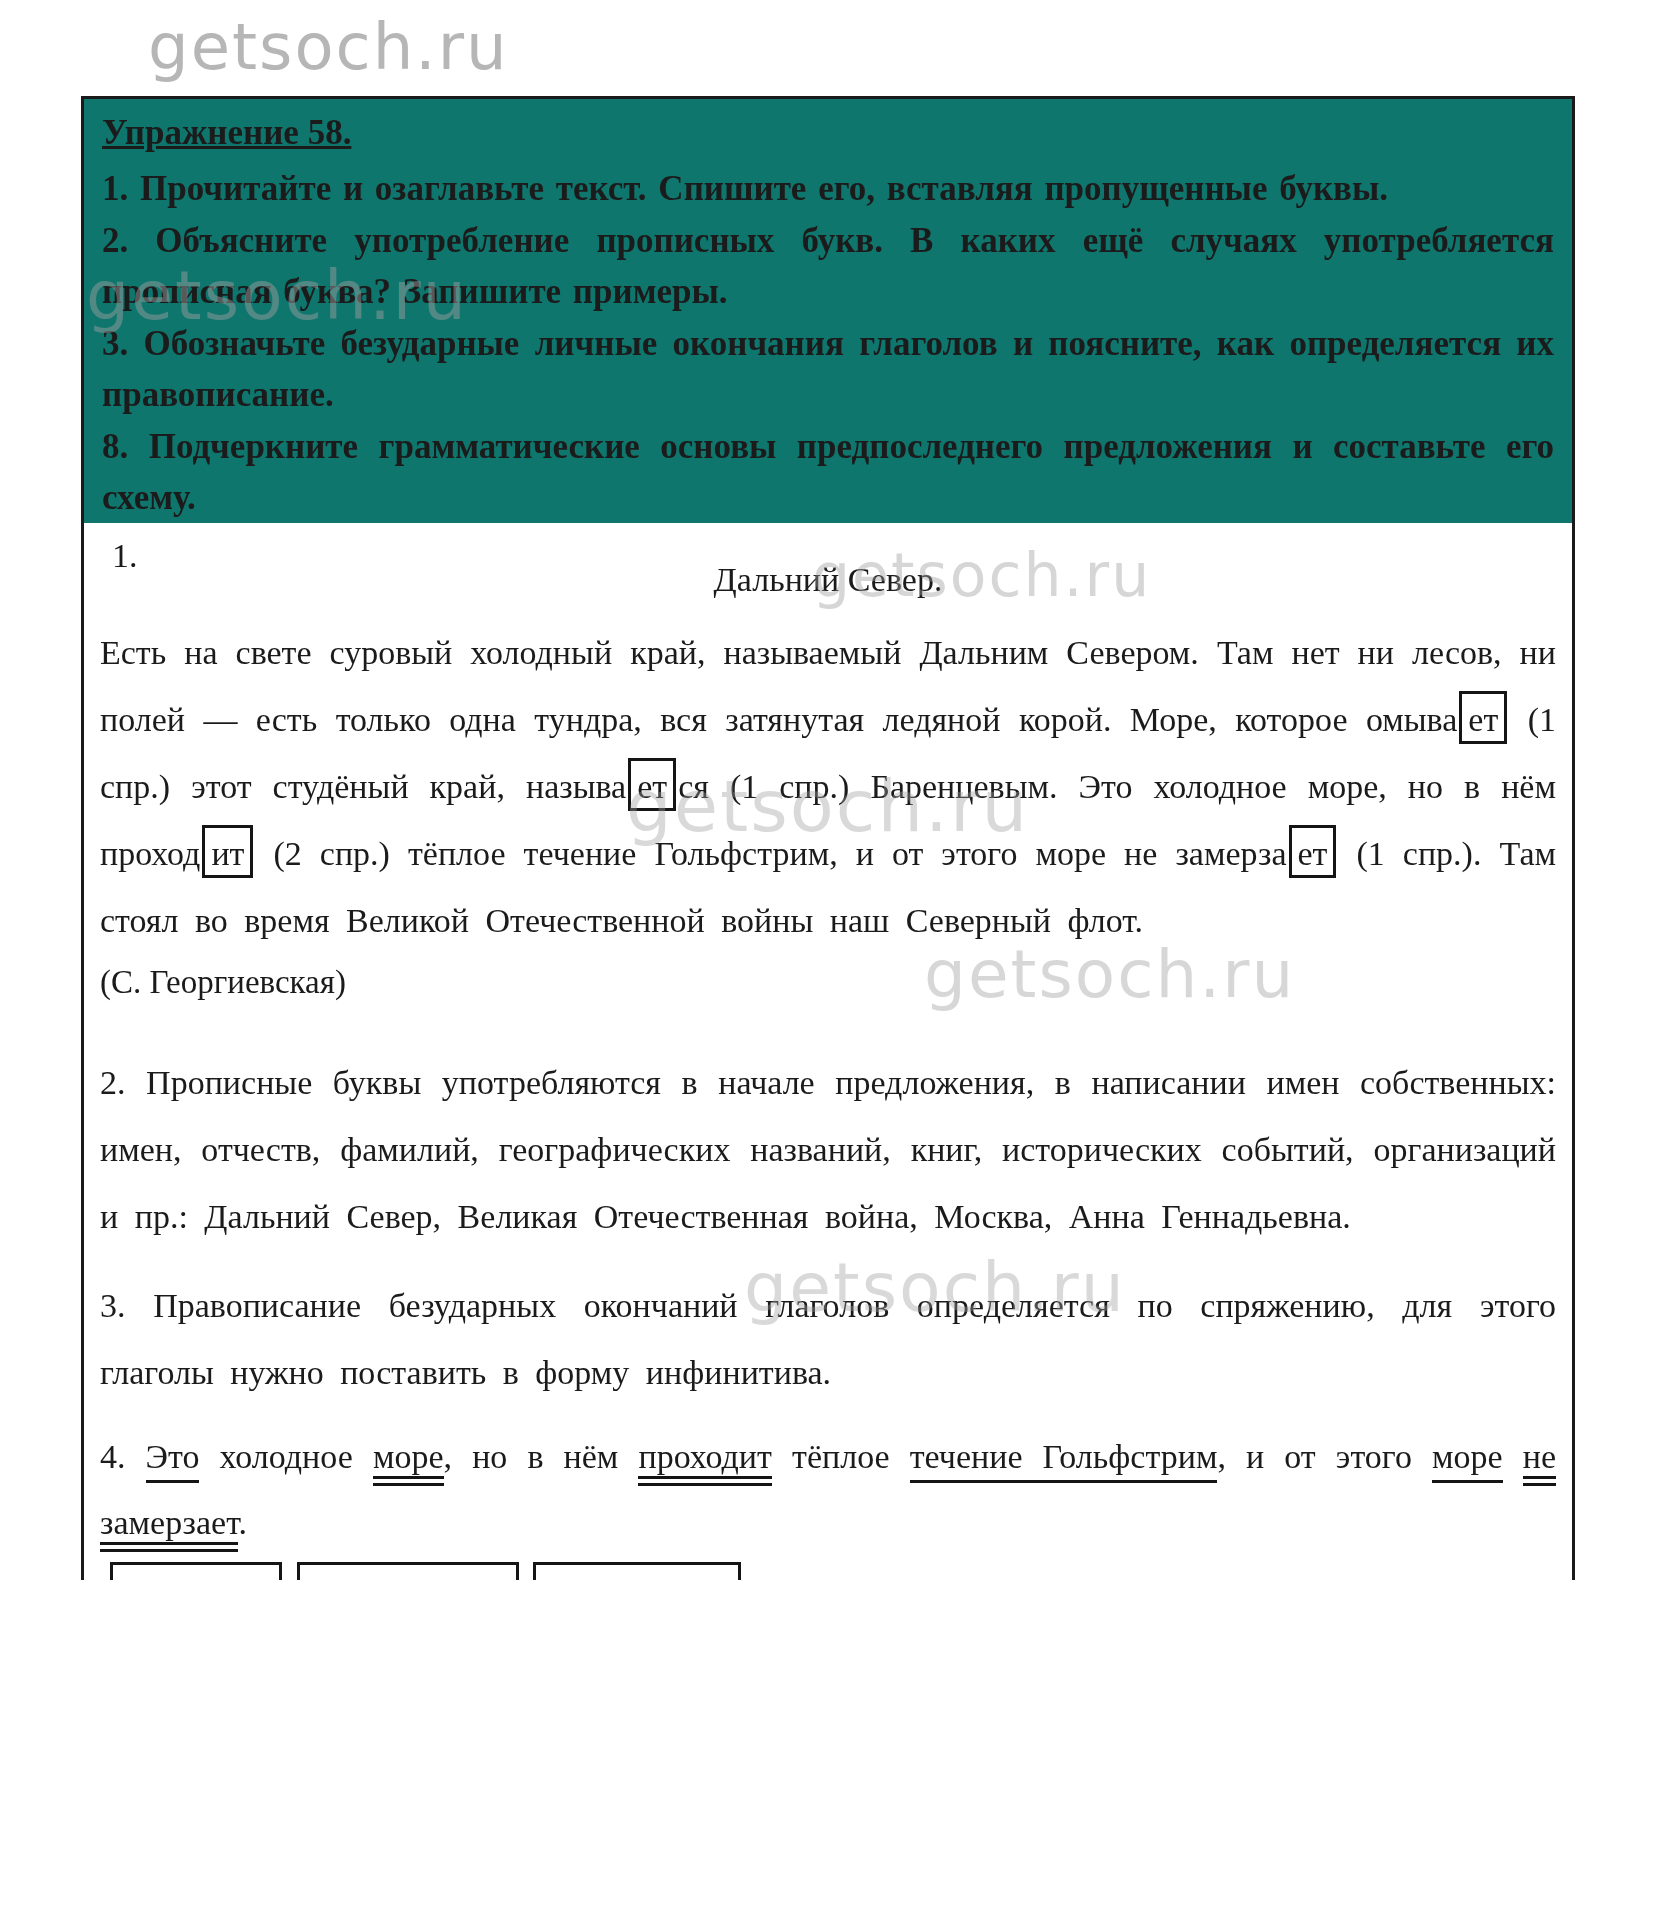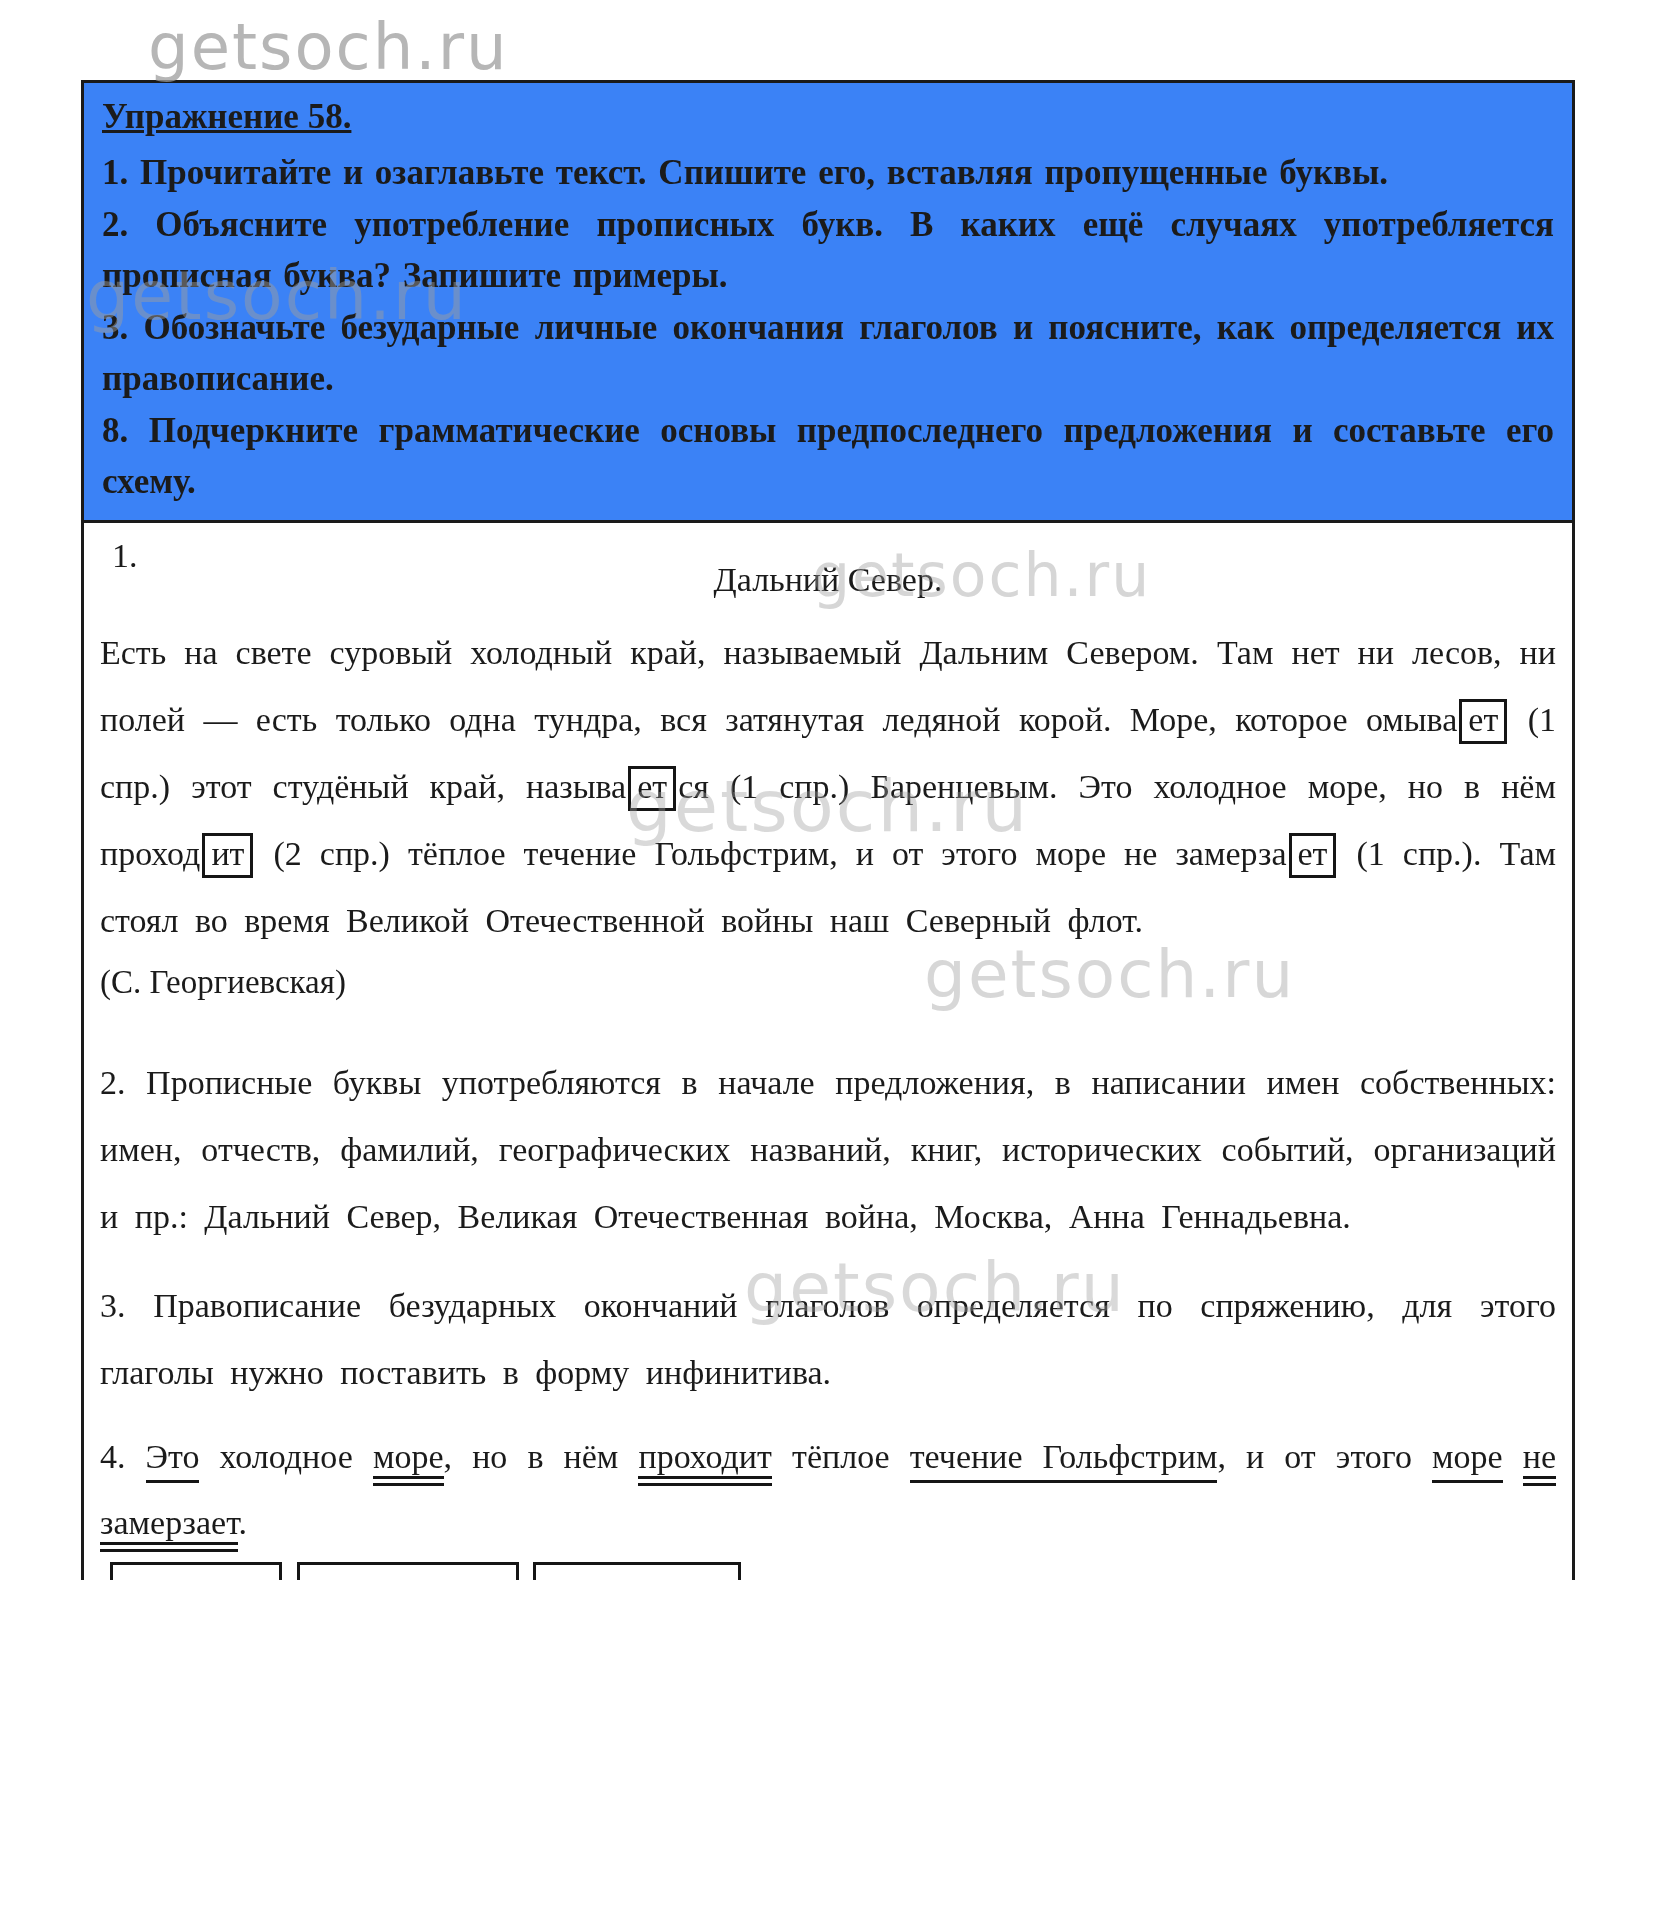--- a/index.html
+++ b/index.html
@@ -28,24 +28,24 @@
   .wm3 { left: 812px;  top: 540px;  font-size: 60px; opacity: .42; }
   .wm4 { left: 626px;  top: 764px;  font-size: 72px; opacity: .38; }
   .wm5 { left: 924px;  top: 936px;  font-size: 66px; opacity: .40; }
   .wm6 { left: 744px;  top: 1248px; font-size: 68px; opacity: .38; }
   .wm7 { left: 524px;  top: 1602px; font-size: 78px; opacity: .38; }
   .wm8 { left: 478px;  top: 1752px; font-size: 70px; opacity: .40; }
 
   
   .exercise-box {
     position: absolute;
-    left: 81px; top: 80px;
+    left: 81px; top: 96px;
     width: 1494px; height: 443px;
     box-sizing: border-box;
-    background: #3b82f6;
+    background: #0f766e;
     border: 3px solid #1a1a1a;
     padding: 12px 18px 0 18px;
     z-index: 1;
   }
   .exercise-title {
     font-size: 35px;
     font-weight: bold;
     text-decoration: underline;
     margin: 2px 0 10px 0;
   }
@@ -97,21 +97,21 @@
     font-size: 34px;
     line-height: 66px;
     text-align: justify;
     word-spacing: 6px;
     margin: 18px 0 0 0;
   }
 
   .boxed {
     display: inline-block;
     border: 3px solid #151515;
-    padding: 0 6px 3px 6px;
+    padding: 8px 6px 3px 6px;
     line-height: 1.05;
     margin: 0 2px;
   }
   .u1 { border-bottom: 3px solid #151515; padding-bottom: 5px; }
   .u2 { border-bottom: 10px double #151515; padding-bottom: 1px; }
 
   
   .schema-row {
     display: flex;
     align-items: center;

